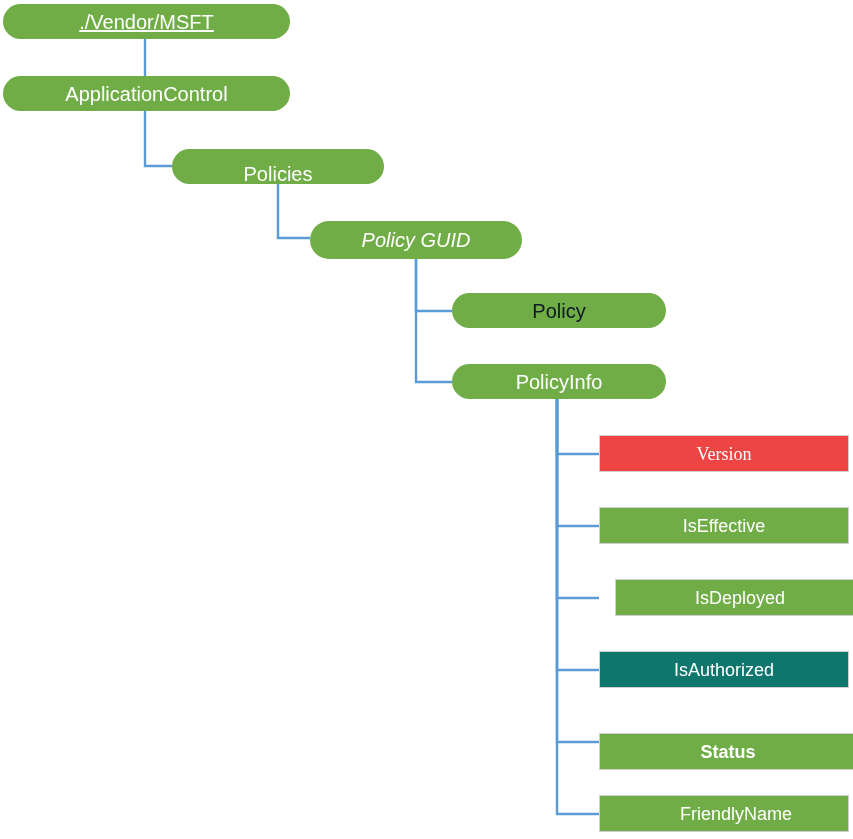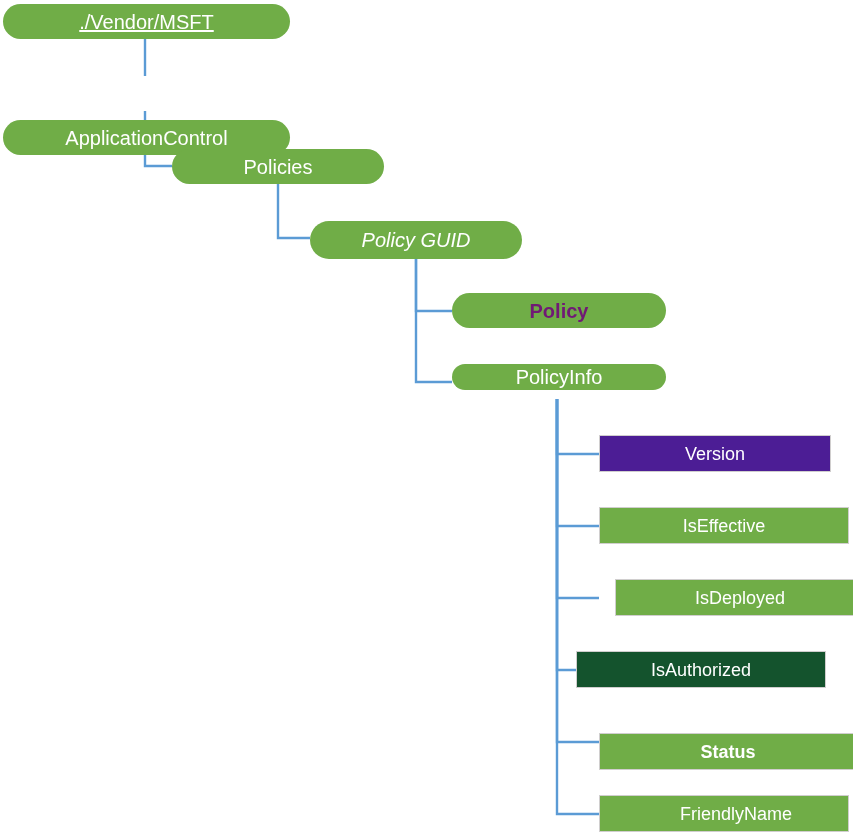--- a/index.html
+++ b/index.html
@@ -72,45 +72,45 @@
       <path d="M 557,399 L 557,598 L 599,598" fill="none" stroke="#5b9bd5" stroke-width="2.4" stroke-linecap="butt" stroke-linejoin="miter"></path>
       <path d="M 557,399 L 557,670 L 599,670" fill="none" stroke="#5b9bd5" stroke-width="2.4" stroke-linecap="butt" stroke-linejoin="miter"></path>
       <path d="M 557,399 L 557,742 L 599,742" fill="none" stroke="#5b9bd5" stroke-width="2.4" stroke-linecap="butt" stroke-linejoin="miter"></path>
       <path d="M 557,399 L 557,814 L 599,814" fill="none" stroke="#5b9bd5" stroke-width="2.4" stroke-linecap="butt" stroke-linejoin="miter"></path>
     </svg>
 
   <div id="node-layer">
       <div class="node pill" style="left: 3px; top: 4px; width: 287px; height: 35px; background: rgb(112, 173, 71); color: rgb(255, 255, 255); text-decoration: underline;">
         <span class="node-label">./Vendor/MSFT</span>
       </div>
-      <div class="node pill" style="left: 3px; top: 76px; width: 287px; height: 35px; background: rgb(112, 173, 71); color: rgb(255, 255, 255); margin-top: 44px;">
+      <div class="node pill" style="left: 3px; top: 76px; width: 287px; height: 35px; background: rgb(112, 173, 71); color: rgb(255, 255, 255);">
         <span class="node-label">ApplicationControl</span>
       </div>
-      <div class="node pill" style="left: 172px; top: 149px; width: 212px; height: 35px; background: rgb(112, 173, 71); color: rgb(255, 255, 255);">
+      <div class="node pill" style="left: 172px; top: 149px; width: 212px; height: 35px; background: rgb(112, 173, 71); color: rgb(255, 255, 255); align-items: flex-end;">
         <span class="node-label">Policies</span>
       </div>
       <div class="node pill italic" style="left: 310px; top: 221px; width: 212px; height: 38px; background: rgb(112, 173, 71); color: rgb(255, 255, 255);">
         <span class="node-label">Policy GUID</span>
       </div>
-      <div class="node pill" style="left: 452px; top: 293px; width: 214px; height: 35px; background: rgb(112, 173, 71); color: #701a75; font-weight: bold;">
+      <div class="node pill" style="left: 452px; top: 293px; width: 214px; height: 35px; background: rgb(112, 173, 71); color: #0f172a;">
         <span class="node-label">Policy</span>
       </div>
-      <div class="node pill" style="left: 452px; top: 364px; width: 214px; height: 26px; background: rgb(112, 173, 71); color: rgb(255, 255, 255);">
+      <div class="node pill" style="left: 452px; top: 364px; width: 214px; height: 35px; background: rgb(112, 173, 71); color: rgb(255, 255, 255);">
         <span class="node-label">PolicyInfo</span>
       </div>
-      <div class="node rect" style="left: 599px; top: 435px; width: 232px; height: 37px; background: #4c1d95; color: rgb(255, 255, 255); border-color: rgb(208, 206, 206);">
+      <div class="node rect" style="left: 599px; top: 435px; width: 250px; height: 37px; background: #ef4444; color: rgb(255, 255, 255); border-color: rgb(208, 206, 206); font-family: Liberation Serif, serif;">
         <span class="node-label">Version</span>
       </div>
       <div class="node rect" style="left: 599px; top: 507px; width: 250px; height: 37px; background: rgb(112, 173, 71); color: rgb(255, 255, 255); border-color: rgb(208, 206, 206);">
         <span class="node-label">IsEffective</span>
       </div>
       <div class="node rect" style="left: 615px; top: 579px; width: 250px; height: 37px; background: rgb(112, 173, 71); color: rgb(255, 255, 255); border-color: rgb(208, 206, 206);">
         <span class="node-label">IsDeployed</span>
       </div>
-      <div class="node rect" style="left: 576px; top: 651px; width: 250px; height: 37px; background: #14532d; color: rgb(255, 255, 255); border-color: rgb(208, 206, 206);">
+      <div class="node rect" style="left: 599px; top: 651px; width: 250px; height: 37px; background: #0f766e; color: rgb(255, 255, 255); border-color: rgb(208, 206, 206);">
         <span class="node-label">IsAuthorized</span>
       </div>
       <div class="node rect" style="left: 599px; top: 733px; width: 258px; height: 37px; background: rgb(112, 173, 71); color: rgb(255, 255, 255); border-color: rgb(208, 206, 206); font-weight: bold;">
         <span class="node-label">Status</span>
       </div>
       <div class="node rect" style="left: 599px; top: 795px; width: 250px; height: 37px; background: rgb(112, 173, 71); color: rgb(255, 255, 255); border-color: rgb(208, 206, 206); padding-left: 24px;">
         <span class="node-label">FriendlyName</span>
       </div>
     </div>
 

